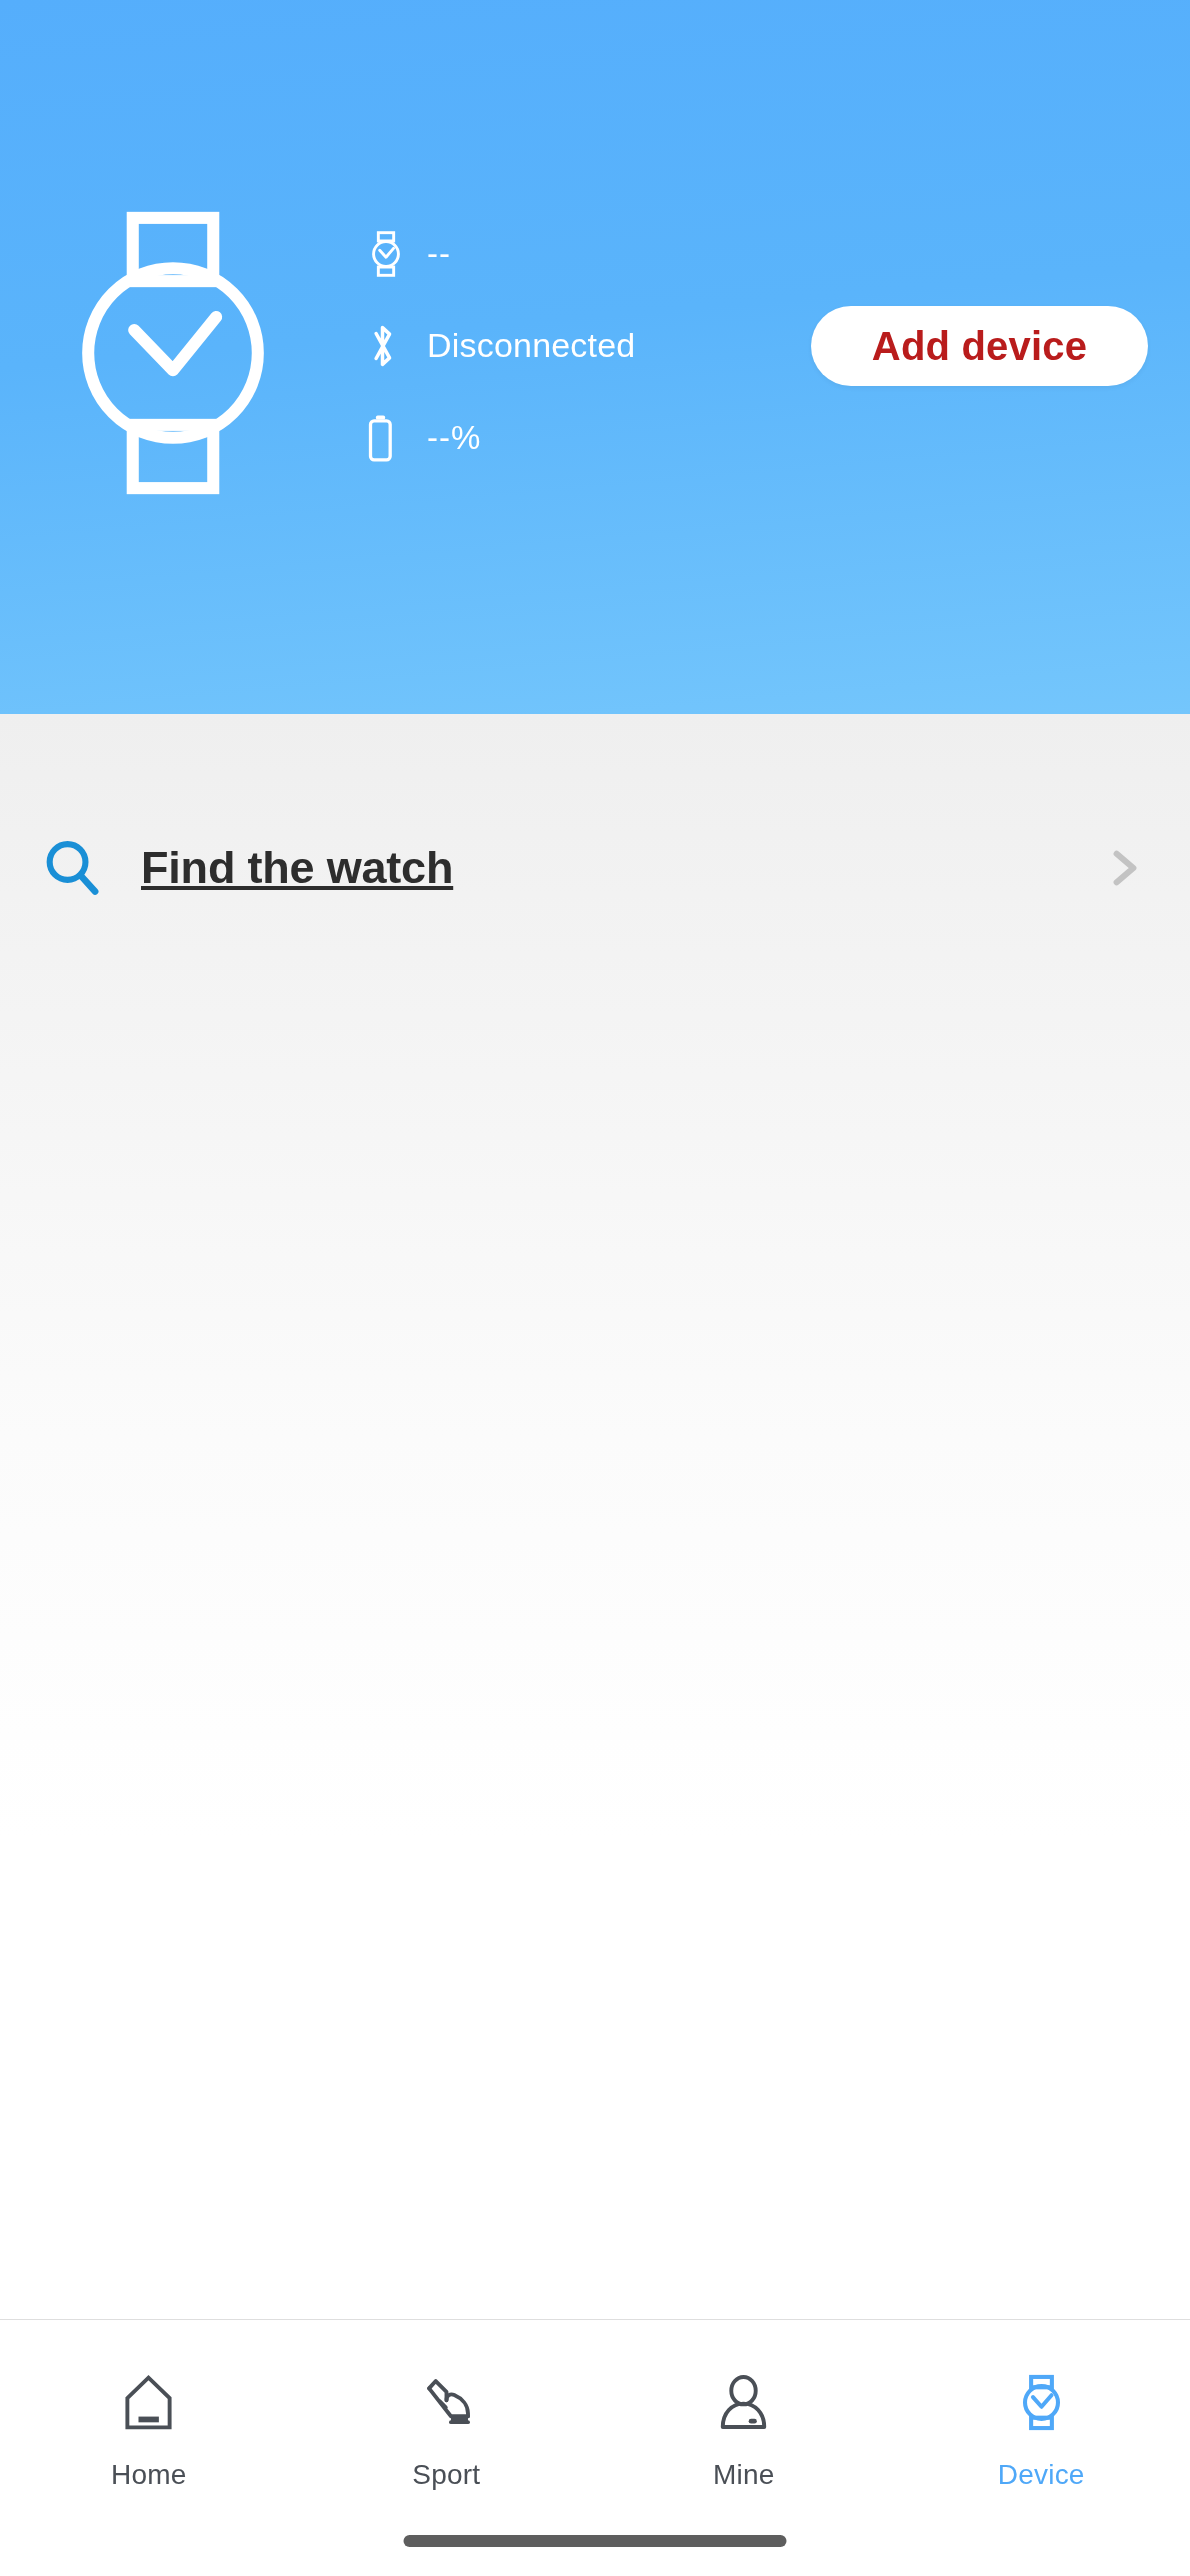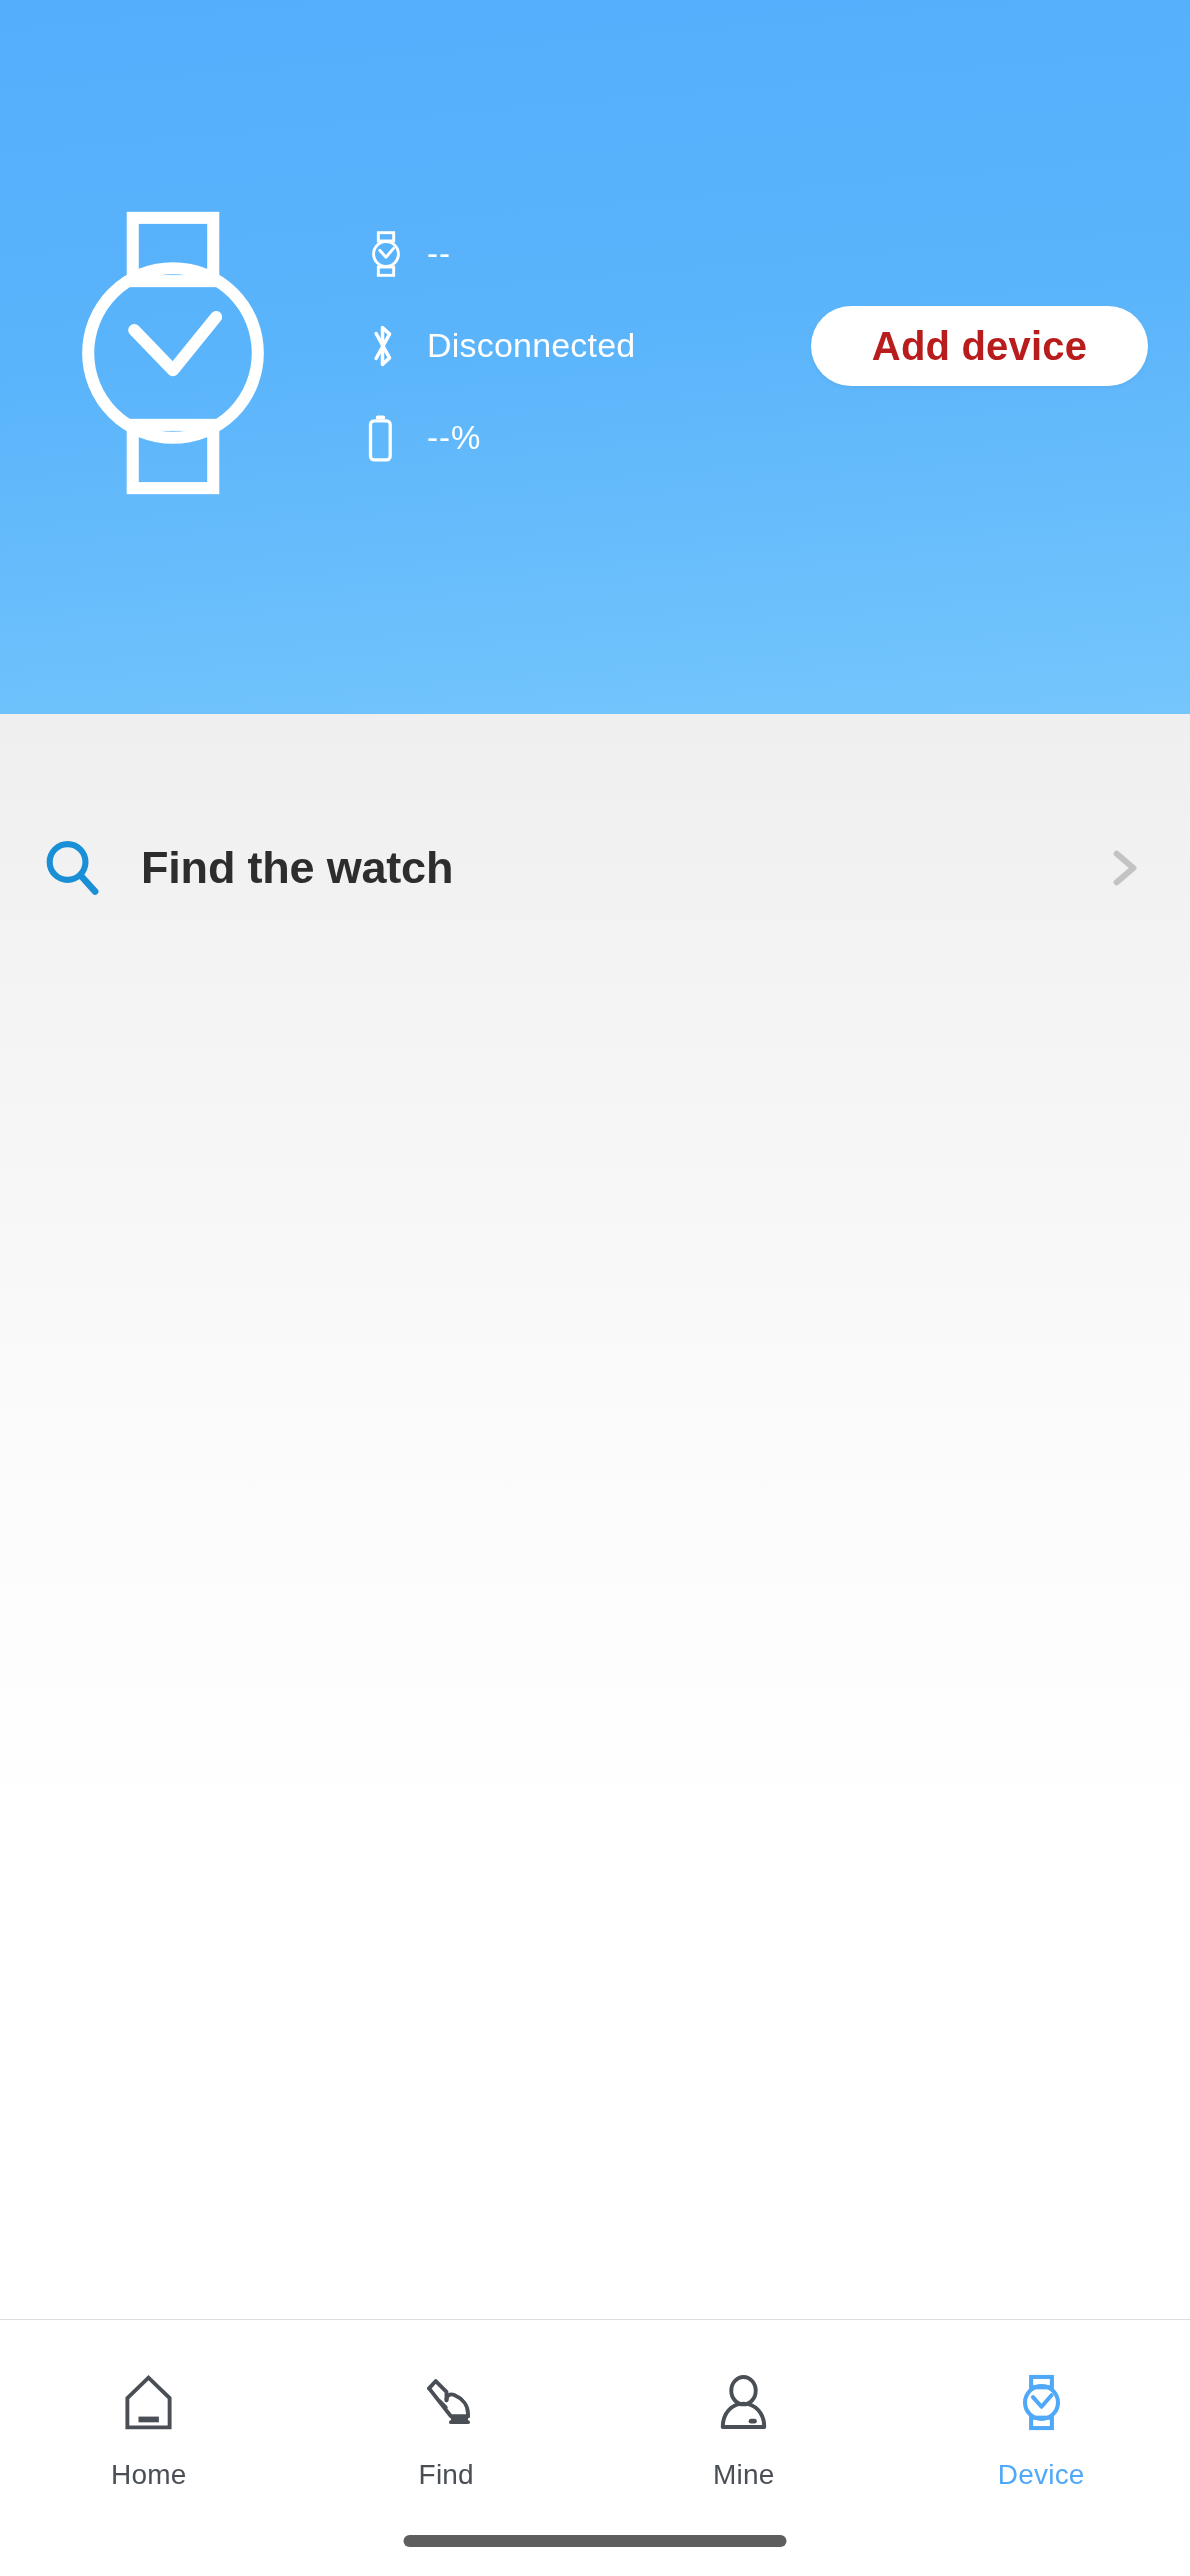--- a/index.html
+++ b/index.html
@@ -109,20 +109,21 @@
   .find-ico {
     margin-left:42px;
     width:59px; height:59px;
     flex:0 0 59px;
   }
   .find-label {
     margin-left:40px;
     font-size:45px; font-weight:700;
     color:#2d2d2d;
     letter-spacing:-0.2px;
+    text-decoration:underline;
   }
   .find-chev {
     position:absolute; right:46px; top:29px;
     width:38px; height:48px;
   }
 
   
   .tabbar {
     position:absolute; left:0; bottom:0;
     width:1190px; height:257px;
@@ -248,21 +249,21 @@
           <g fill="none" stroke="#4a4f56" stroke-width="2.1" stroke-linejoin="round" stroke-linecap="round">
             <path d="M7.6 9.4 L11.2 5.4 L17 11.2 L17 15.8"></path>
             <path d="M7.6 9.4 L19.4 24.4 L28.6 24.4"></path>
             <path d="M17 15.8 C17 13.2 19 12 21.2 13 C25.4 14.8 28.6 18.4 28.6 23 L28.6 24.4"></path>
             <path d="M13.4 16.4 L16.6 19.6"></path>
             <path d="M19.4 27.6 L28.6 27.6"></path>
           </g>
           <rect x="19.4" y="24.4" width="9.2" height="3.2" fill="#4a4f56"></rect>
         </svg>
       </div>
-      <div class="tab-label">Find</div>
+      <div class="tab-label">Sport</div>
     </div>
 
     <div class="tab">
       <div class="tab-ico">
         <svg width="63" height="63" viewBox="0 0 34 34">
           <ellipse cx="17" cy="10.6" rx="6.6" ry="7.4" fill="none" stroke="#4a4f56" stroke-width="2.1"></ellipse>
           <path d="M5.8 30.2 C5.8 22.6 10.8 17.6 17 17.6 C23.2 17.6 28.2 22.6 28.2 30.2 Z" fill="none" stroke="#4a4f56" stroke-width="2.1" stroke-linejoin="round"></path>
           <rect x="19.8" y="25.8" width="4.4" height="2.6" rx="1.3" ry="1.3" fill="#4a4f56"></rect>
         </svg>
       </div>

